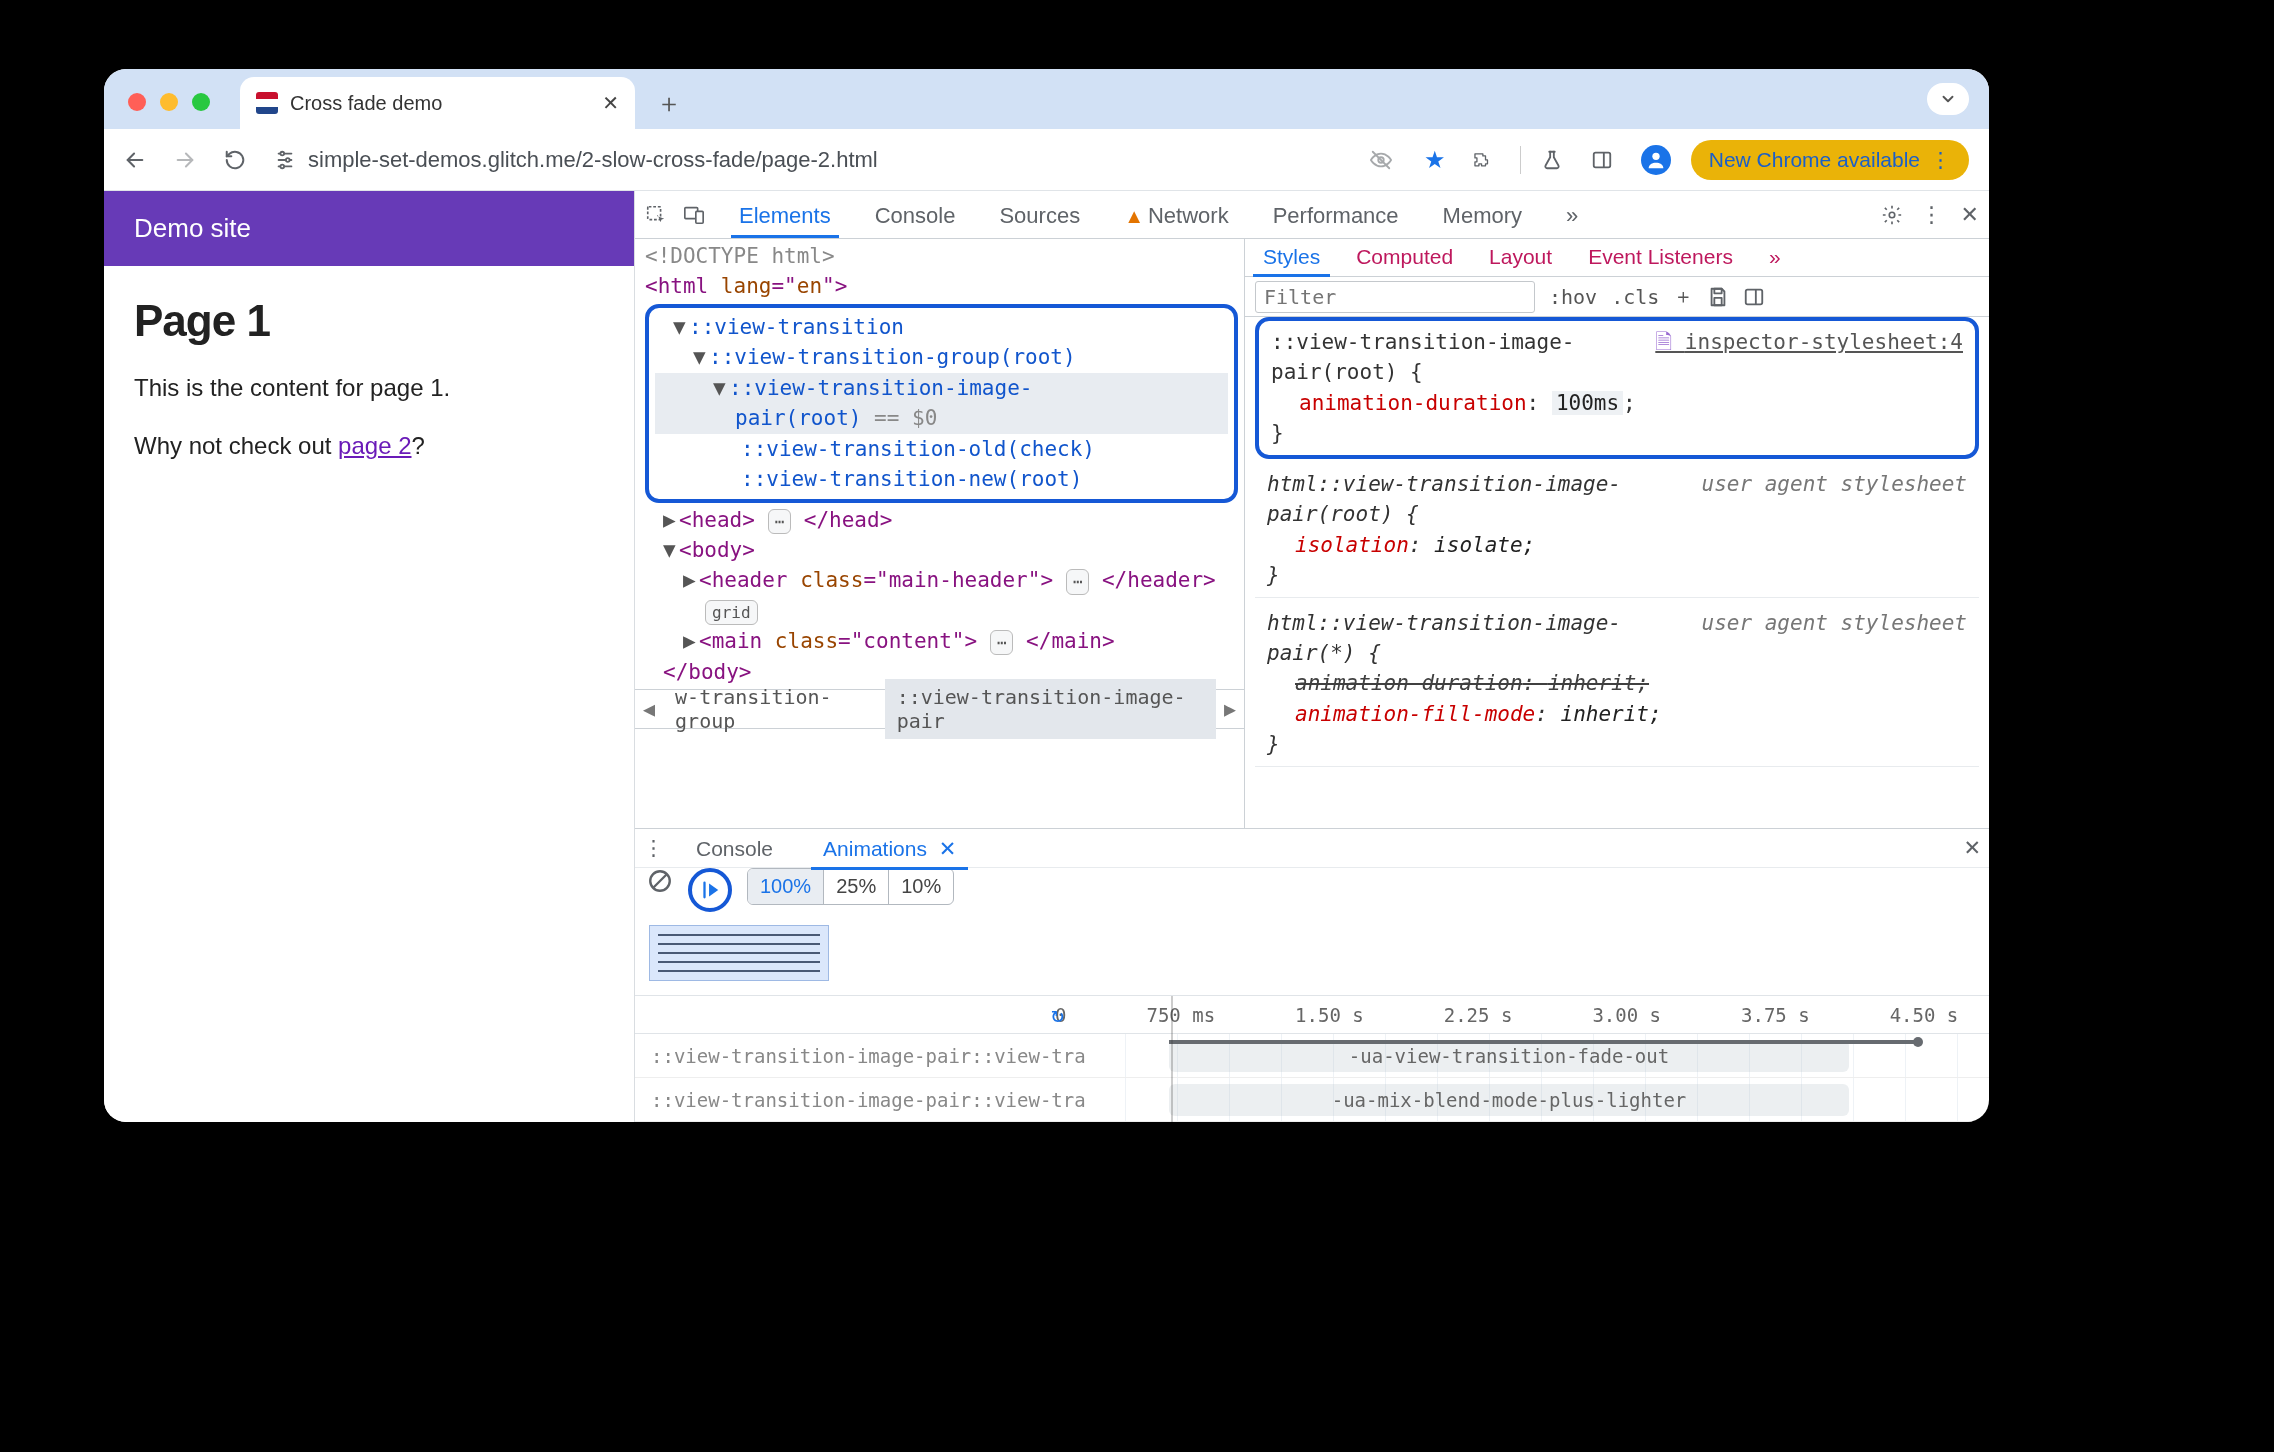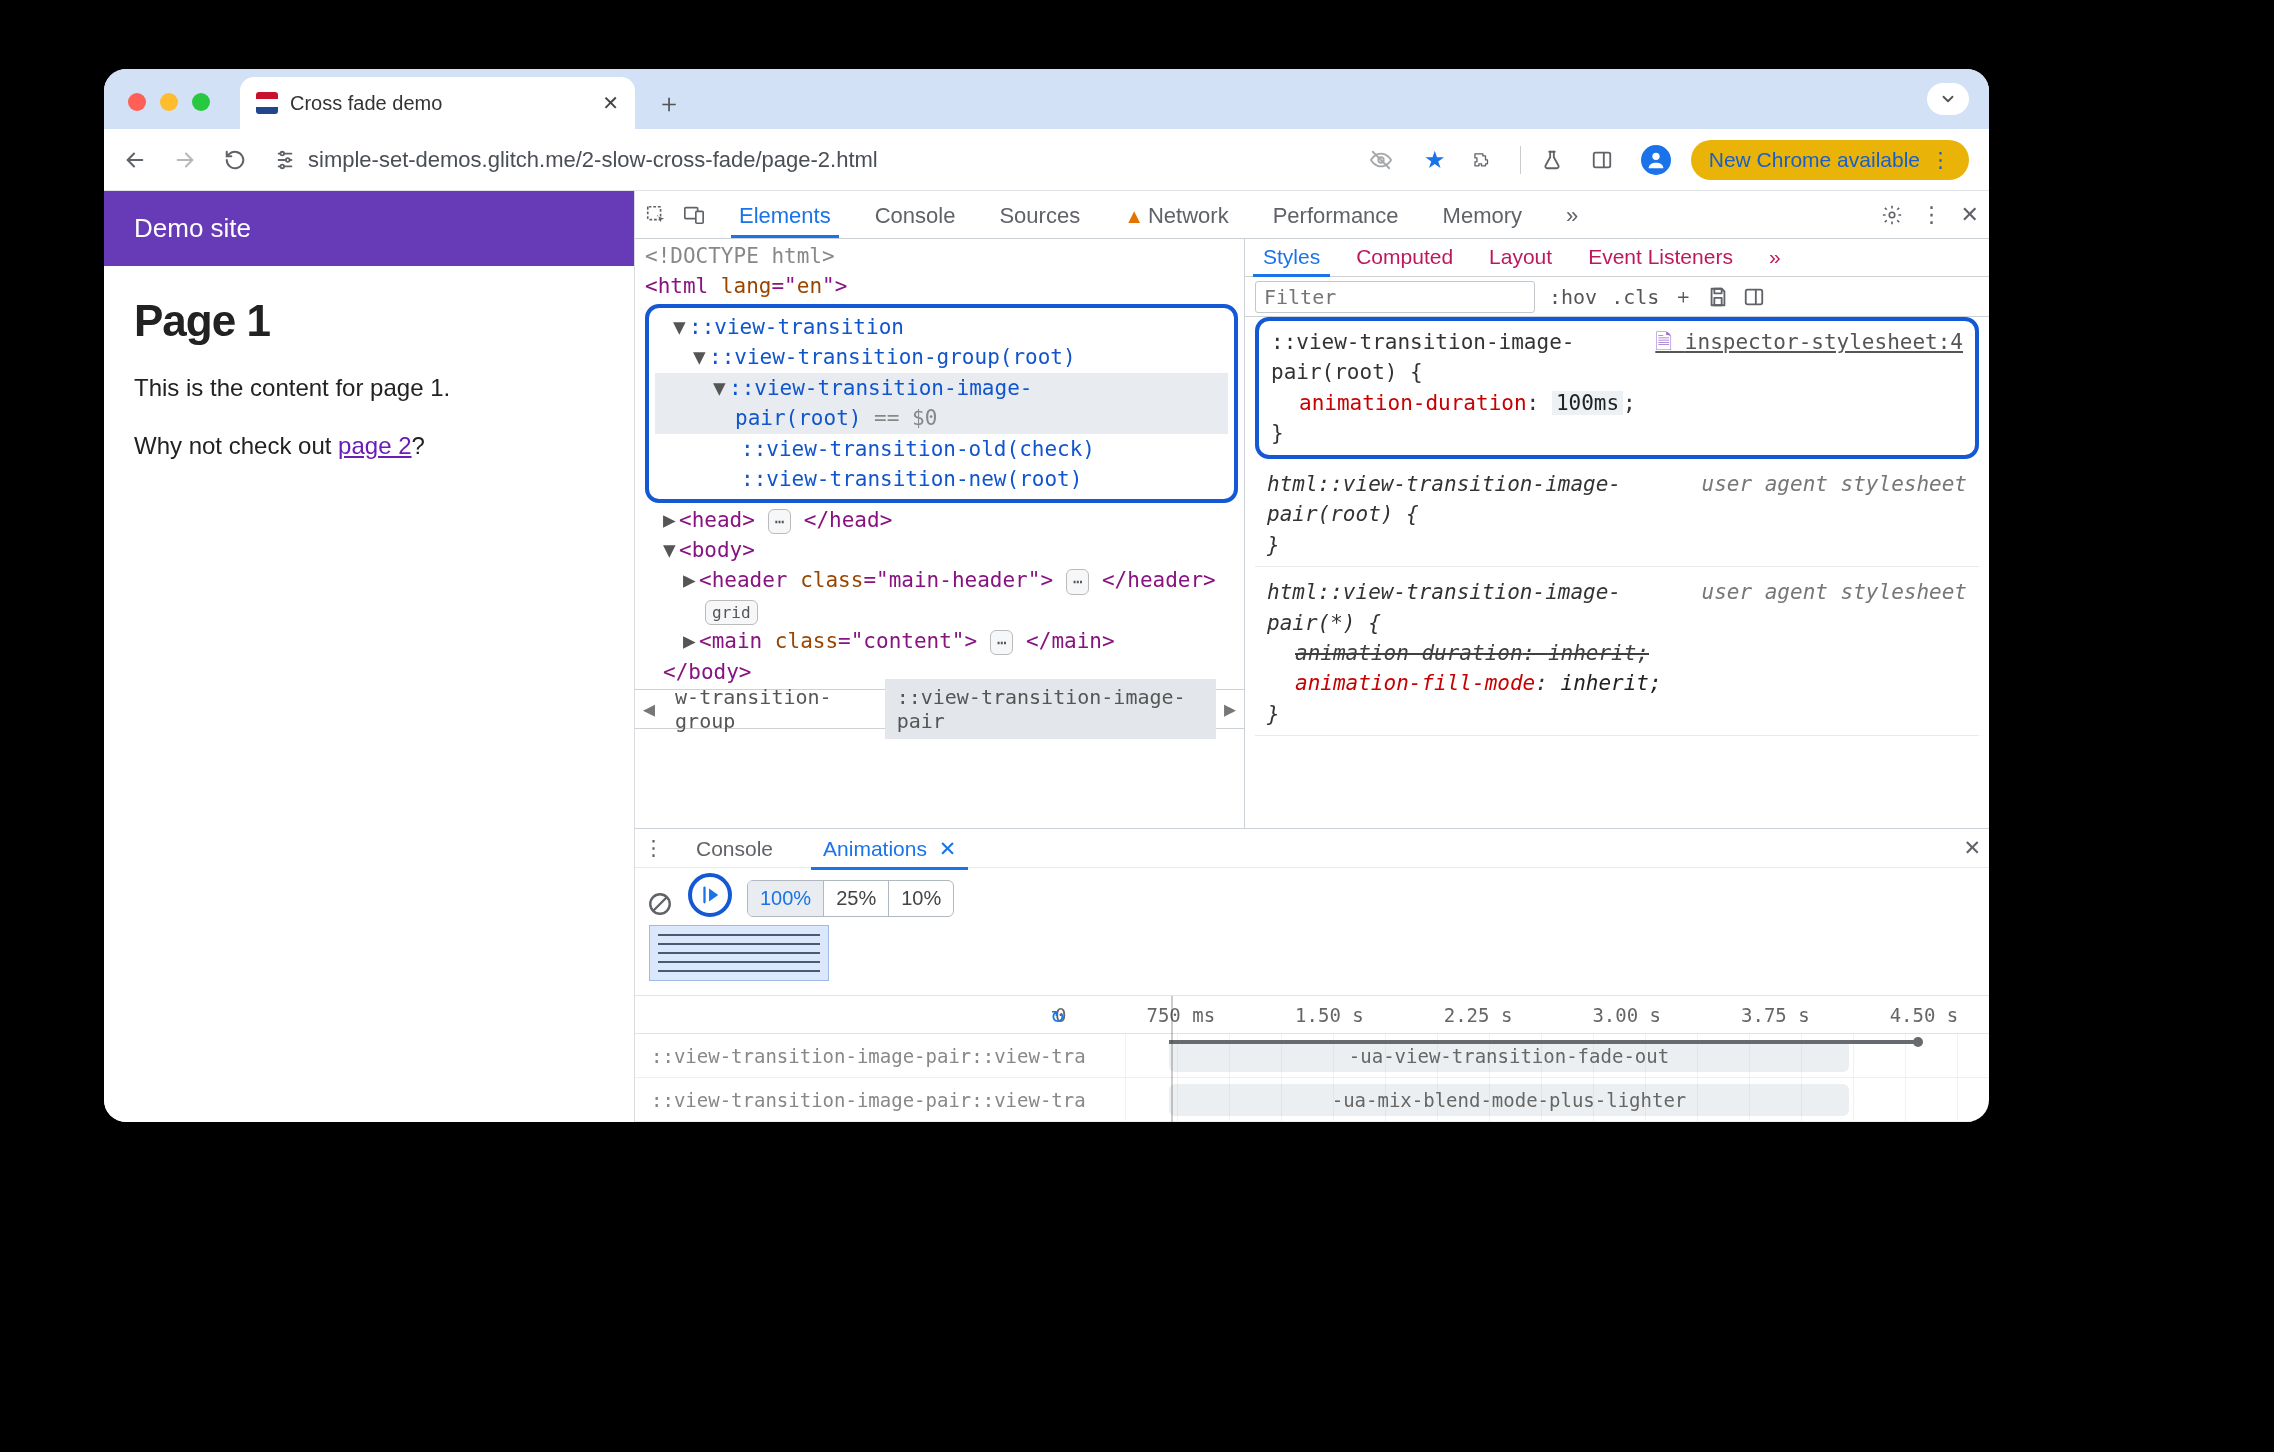--- a/index.html
+++ b/index.html
@@ -91,21 +91,21 @@
   .prop { color:#c80000; }
   .val { color:#222; }
   .ital { font-style: italic; }
   .strike { text-decoration: line-through; color:#404040; }
   .editbox { background:#eef1f4; padding:0 4px; }
 
   
   .drawer { border-top:1px solid #ccd1d6; flex-shrink:0; }
   .drawer-tabs { height: 38px; display:flex; align-items:center; padding:0 8px; gap:14px; font-size:21px; color:#5f6368; }
   .drawer-tabs .dt-tab.active::after { left:6px; right:6px; }
-  .anim-tools { height: 50px; display:flex; align-items:flex-end; gap: 15px; padding: 0 12px; border-top:1px solid #e8ebee; }
+  .anim-tools { height: 50px; display:flex; align-items:flex-start; gap: 15px; padding: 0 12px; border-top:1px solid #e8ebee; }
   .play-btn { width:44px; height:44px; border:4px solid #1558d6; border-radius:50%; display:flex;align-items:center;justify-content:center; color:#1a73e8; cursor:pointer; }
   .speed-seg { display:flex; border:1px solid #b2b8bf; border-radius:6px; overflow:hidden; font-size:20px; }
   .speed-seg div { padding:6px 12px; color:#444; border-right:1px solid #b2b8bf; cursor:pointer; }
   .speed-seg div:last-child { border-right:0; }
   .speed-seg .on { background:#e9edf2; color:#1a73e8; }
 
   .timeline-thumb { margin: 8px 14px 14px; width: 180px; height: 56px; border:1px solid #9eb9e4; background:#dbe7fb; display:flex; flex-direction:column; justify-content:space-around; padding:5px 8px; }
   .timeline-thumb div { height:2px; background:#4a5a75; }
 
   .timeline { border-top:1px solid #e0e4e8; position:relative; font-family:Menlo,Consolas,monospace; font-size:19px; color:#666; }
@@ -344,20 +344,21 @@
           <div class="styles-body">
             <div class="rule">
               <span class="src ul"><span style="color:#9a6bd1;font-style:normal;">🗎 </span><span>inspector-stylesheet:4</span></span>
               <div><span>::view-transition-image-pair(root) {</span></div>
               <div style="padding-left:28px;"><span class="prop">animation-duration</span>: <span class="val editbox">100ms</span><span>;</span></div>
               <div>}</div>
             </div>
             <div class="rule noborder">
               <span class="src">user agent stylesheet</span>
               <div class="ital"><span>html::view-transition-image-pair(root) {</span></div>
+              <div class="ital" style="padding-left:28px;"><span class="prop">isolation</span>: <span class="val">isolate;</span></div>
               <div class="ital">}</div>
             </div>
             <div class="rule noborder">
               <span class="src">user agent stylesheet</span>
               <div class="ital"><span>html::view-transition-image-pair(*) {</span></div>
               <div class="ital strike" style="padding-left:28px;"><span>animation-duration</span>: <span>inherit;</span></div>
               <div class="ital" style="padding-left:28px;"><span class="prop">animation-fill-mode</span>: <span class="val">inherit;</span></div>
               <div class="ital">}</div>
             </div>
           </div>

